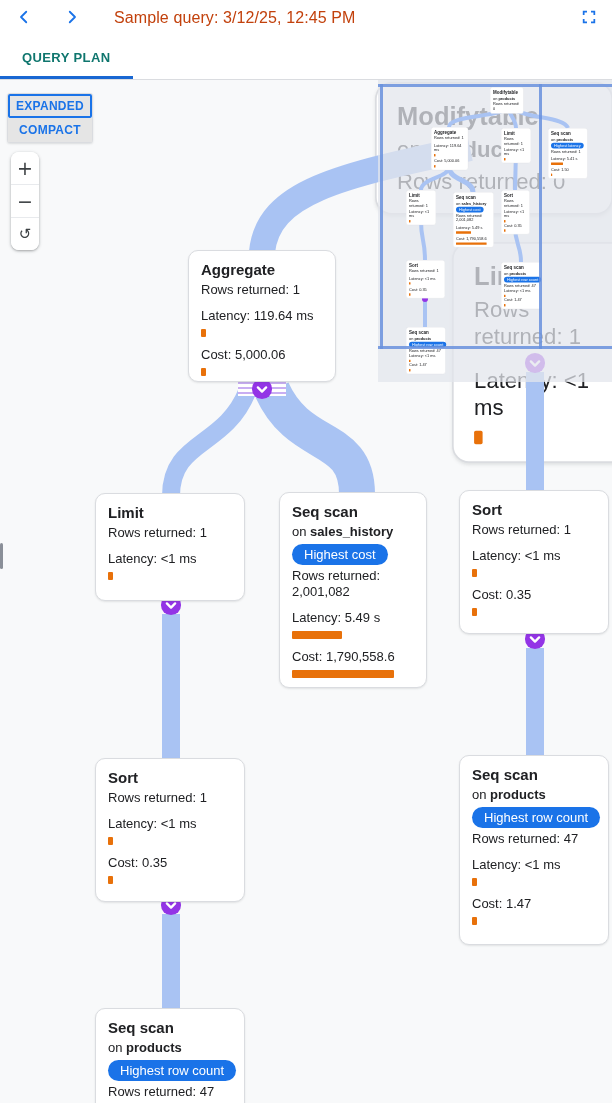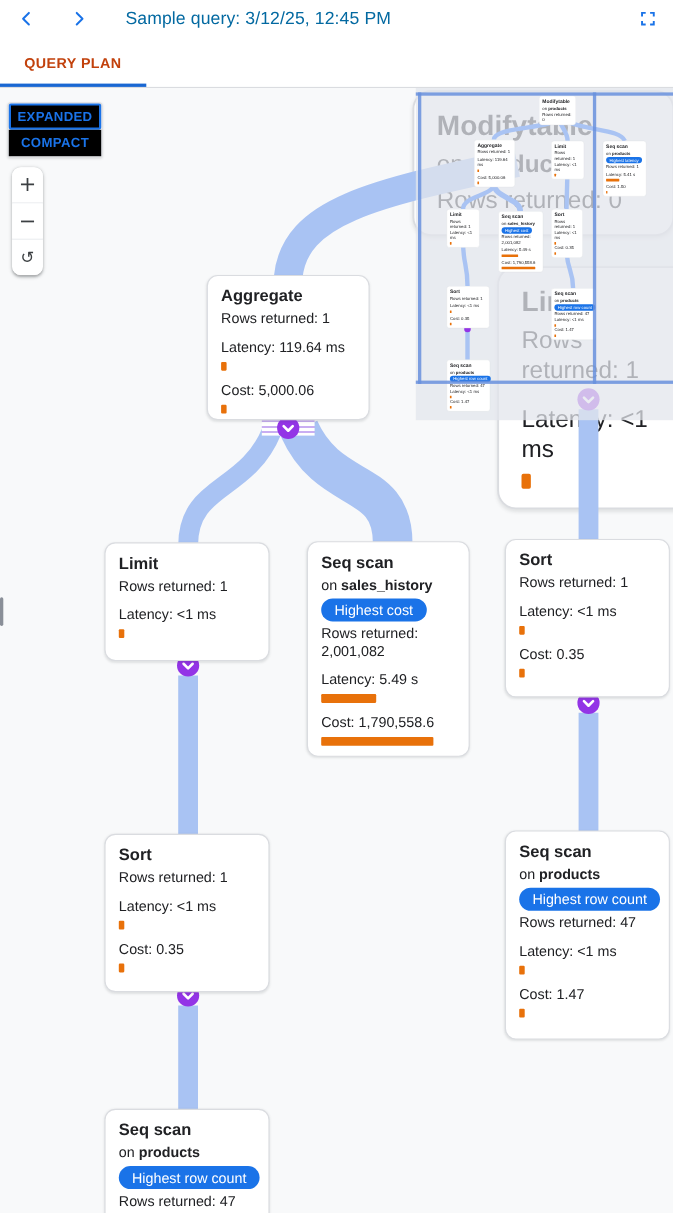--- a/index.html
+++ b/index.html
@@ -2,28 +2,28 @@
 <html><head>
 <meta charset="utf-8">
 <style>
   html,body{margin:0;padding:0;background:#fff;}
   *{box-sizing:border-box;}
   .screen{position:relative;width:612px;height:1103px;overflow:hidden;background:#fff;
     font-family:"Liberation Sans","DejaVu Sans",sans-serif;color:#202124;}
   
   .header{height:36px;display:flex;align-items:center;background:#fff;}
   .nav-btn{width:28px;height:28px;border:none;background:transparent;display:flex;align-items:center;justify-content:center;cursor:pointer;padding:0;}
-  .hdr-title{font-size:16px;color:#0369a1;margin-left:28px;letter-spacing:.1px;}
+  .hdr-title{font-size:16px;color:#c2410c;margin-left:28px;letter-spacing:.1px;}
   .hdr-spacer{flex:1;}
   .fs-btn{width:30px;height:30px;border:none;background:transparent;margin-right:8px;display:flex;align-items:center;justify-content:center;cursor:pointer;padding:0;}
   
   .tabbar{height:44px;display:flex;align-items:stretch;border-bottom:1px solid #dadce0;background:#fff;}
   .tab{position:relative;display:flex;align-items:center;justify-content:center;font-size:13px;font-weight:700;
     letter-spacing:.4px;color:#5f6368;padding:0 22px;cursor:pointer;}
-  .tab.active{color:#c2410c;}
+  .tab.active{color:#0f766e;}
   .tab.active::after{content:"";position:absolute;left:0;right:0;bottom:0;height:3px;background:#1967d2;}
   
   .canvas{position:relative;width:612px;height:1023px;background:#f8f9fa;overflow:hidden;}
   .edges{position:absolute;left:0;top:0;pointer-events:none;}
   
   .node{position:absolute;background:#fff;border:1px solid #dadce0;border-radius:10px;
     padding:10px 12px;box-shadow:0 1px 2px rgba(60,64,67,.12);overflow:hidden;}
   .node-title{font-size:15px;line-height:18px;font-weight:700;color:#202124;}
   .node-line{font-size:13px;line-height:16px;margin-top:3px;color:#202124;}
   .node-on{font-size:13px;line-height:16px;margin-top:3px;color:#202124;}
@@ -43,21 +43,21 @@
   .mini-wrap{position:absolute;}
   .mini-wrap .node{position:static;transform:scale(0.3);transform-origin:top left;
     padding:8px 9px;border-radius:9px;box-shadow:none;overflow:visible;}
   .mini-wrap .node-line{margin-top:2px;}
   .mini-wrap .metric{margin-top:8px;}
   .mini-wrap .badge{padding:2px 10px;margin-top:3px;}
   
   .mode-group{position:absolute;left:7px;top:13px;width:86px;background:#fff;border:1px solid #dadce0;border-radius:3px;
     box-shadow:0 1px 2px rgba(60,64,67,.15);}
   .mode-btn{height:24px;display:flex;align-items:center;justify-content:center;font-size:12px;font-weight:700;
-    letter-spacing:.3px;color:#1a73e8;background:#000000;cursor:pointer;}
+    letter-spacing:.3px;color:#1a73e8;background:#e5e5e5;cursor:pointer;}
   .mode-btn.selected{border:2px solid #1a73e8;border-radius:2px;}
   .zoom-card{position:absolute;left:11px;top:72px;width:28px;background:#fff;border-radius:8px;
     box-shadow:0 1px 2px rgba(60,64,67,.3),0 1px 3px 1px rgba(60,64,67,.15);overflow:hidden;}
   .zoom-btn{height:32px;display:flex;align-items:center;justify-content:center;font-size:19px;color:#3c4043;
     cursor:pointer;background:#fff;border:none;width:100%;font-family:"DejaVu Sans",sans-serif;}
   .zoom-sep{height:1px;background:#e8eaed;}
   .scroll-thumb{position:absolute;left:0;top:463px;width:3px;height:26px;background:#8a8f98;border-radius:2px;cursor:pointer;}
 </style>
 </head>
 <body>

